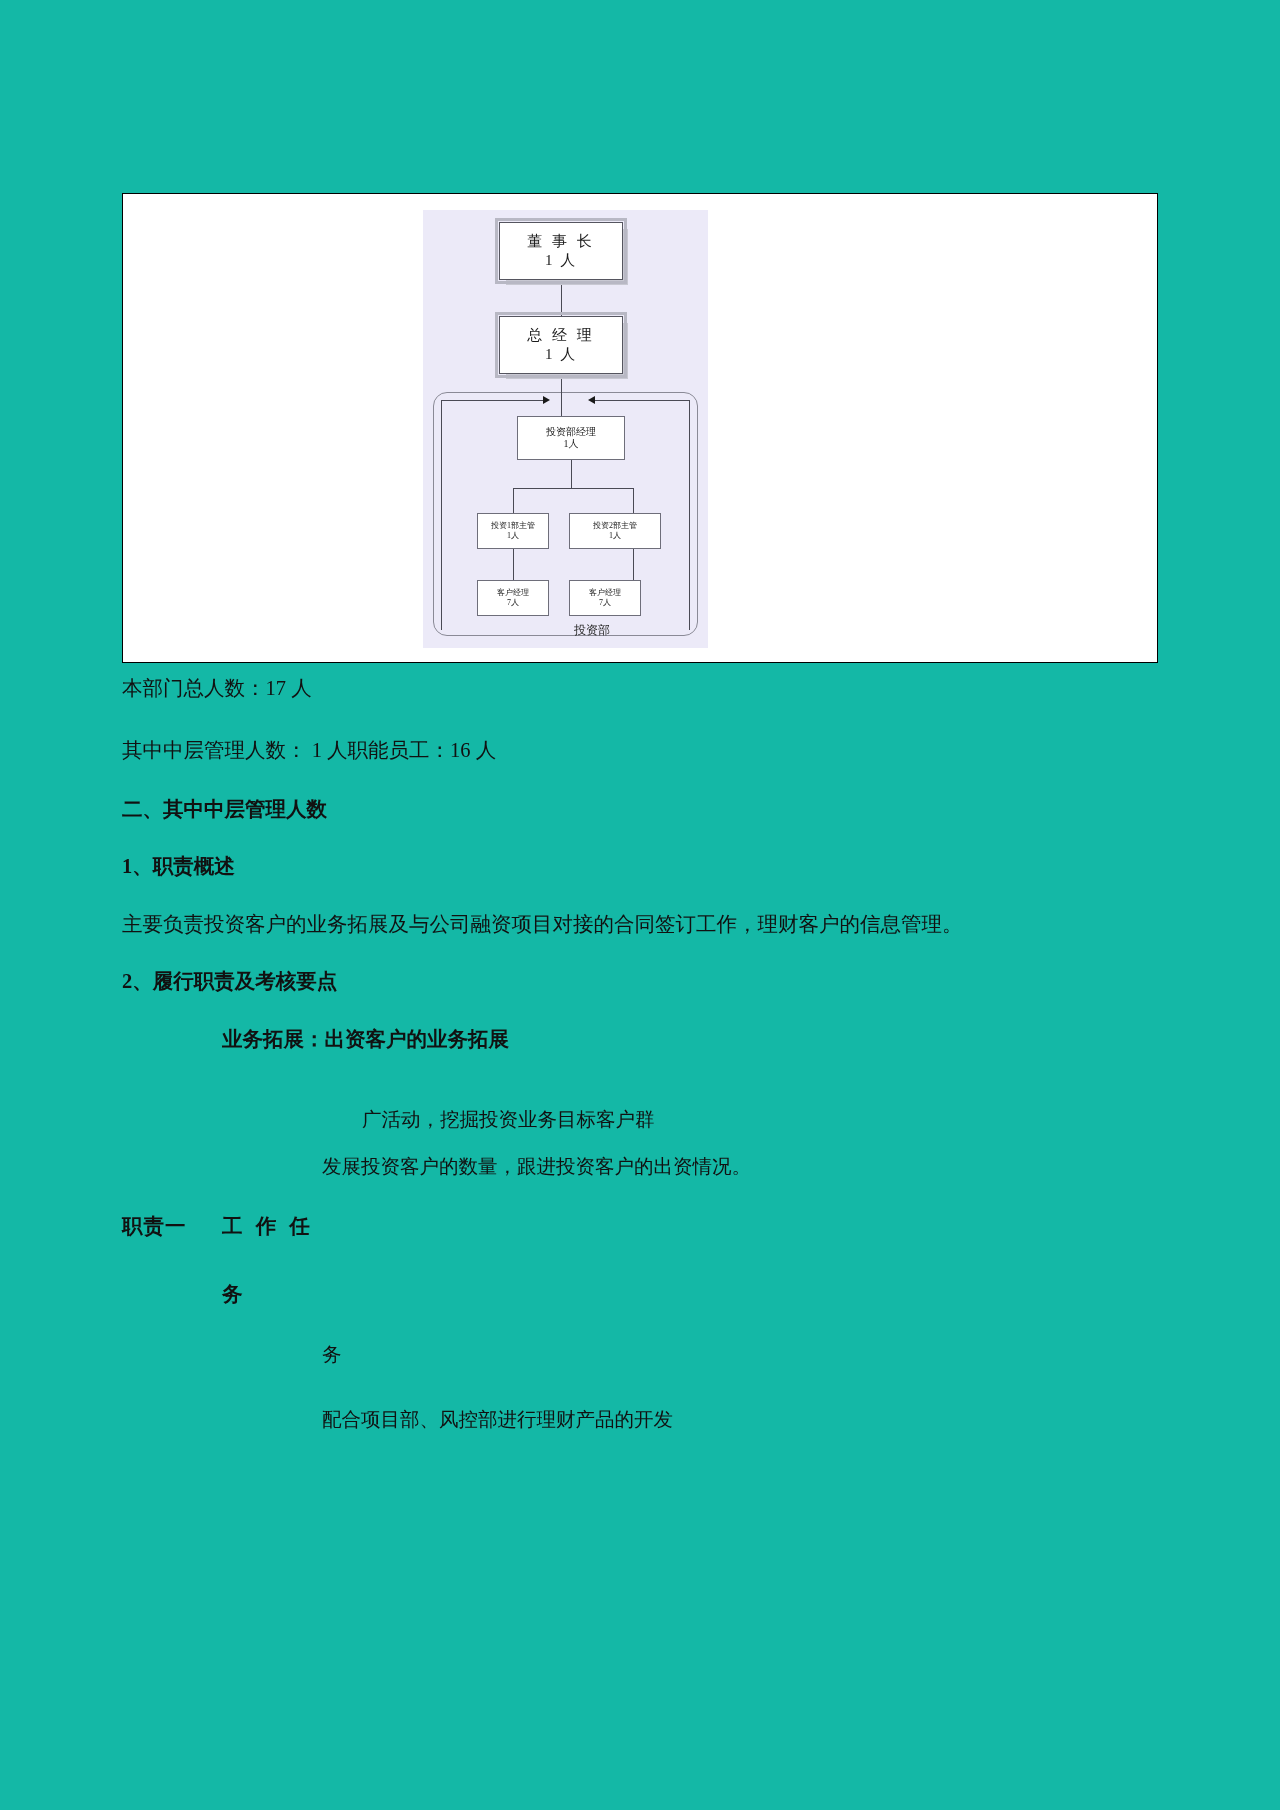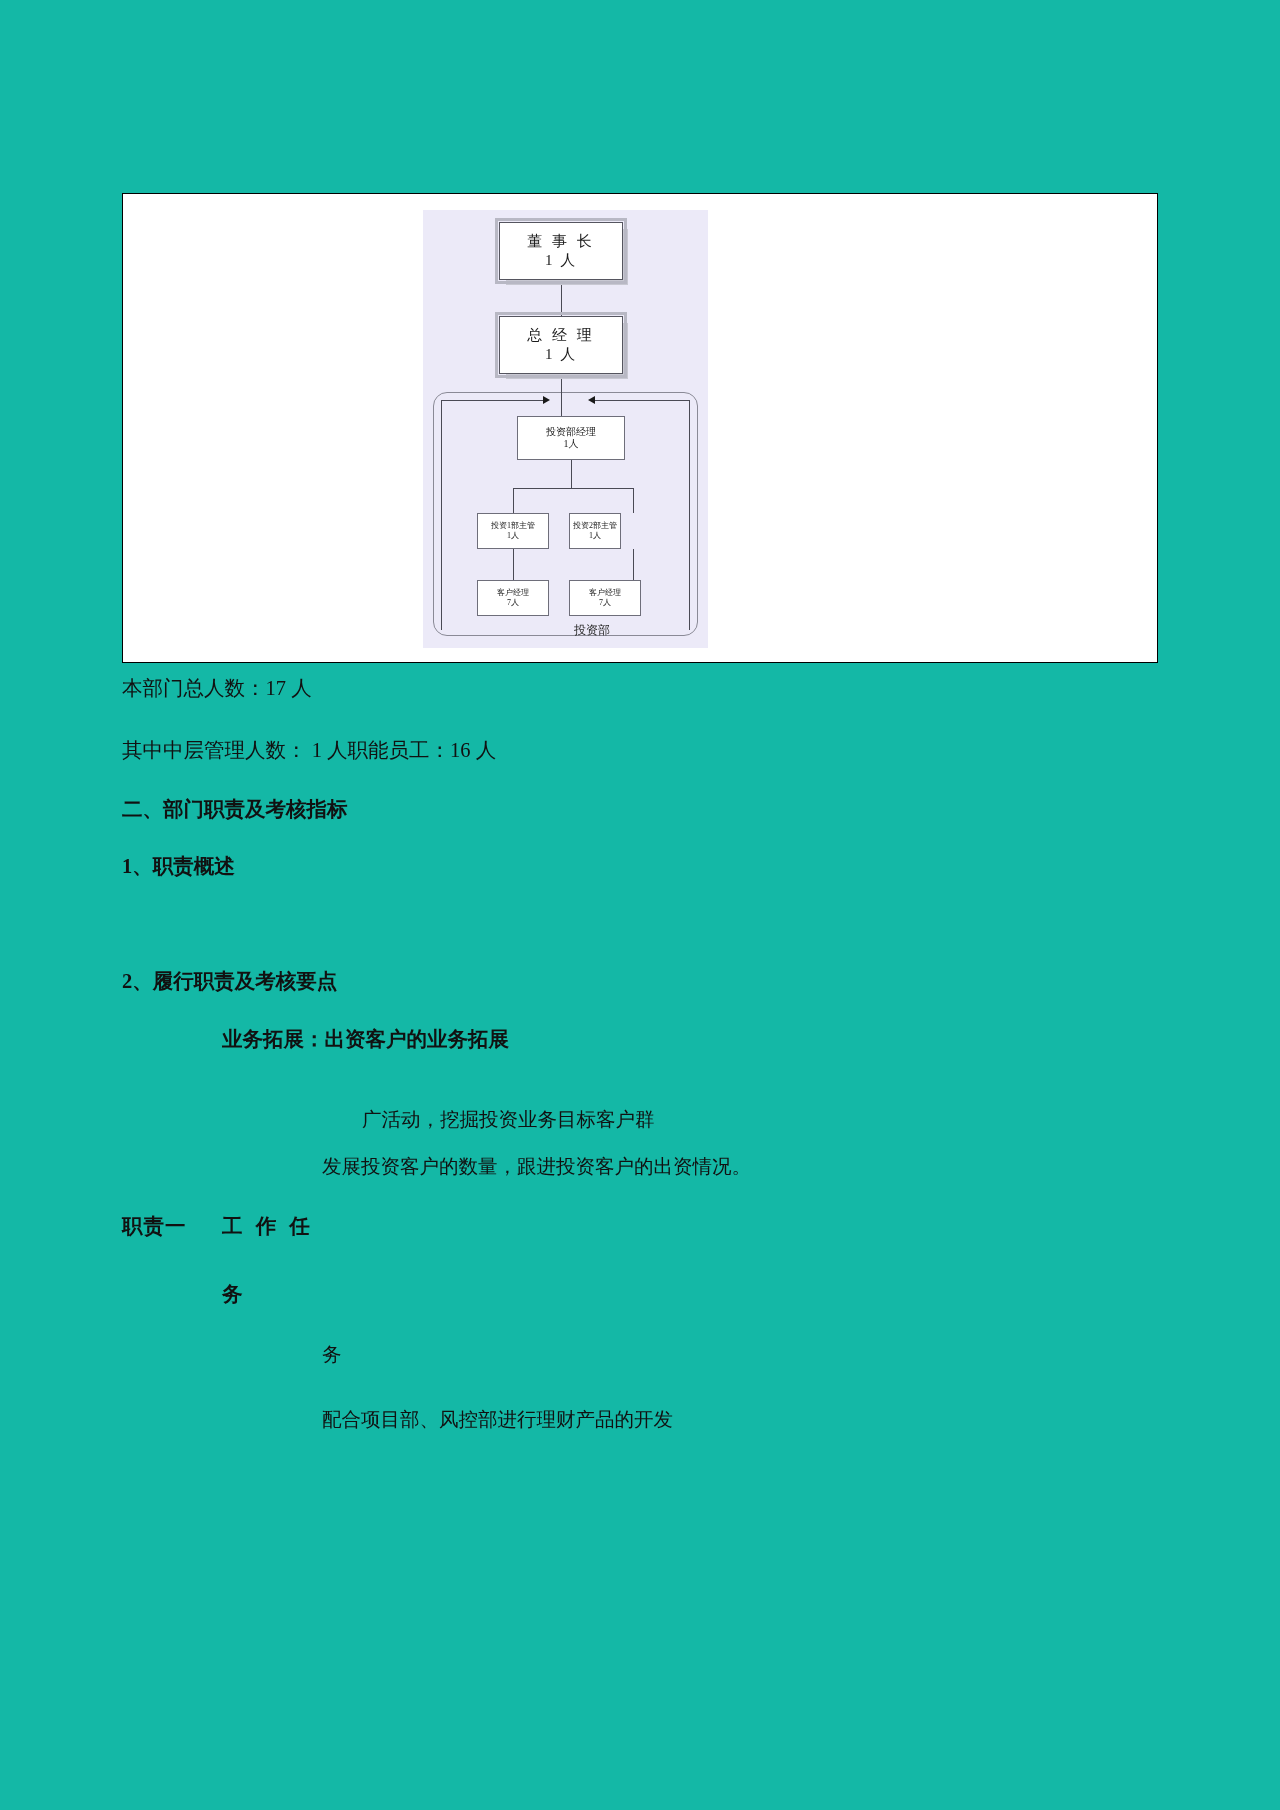--- a/index.html
+++ b/index.html
@@ -85,21 +85,21 @@
   }
   #node-inv-mgr {
     left: 94px; top: 206px; width: 108px; height: 44px;
     font-size: 10px;
   }
   #node-sup1 {
     left: 54px; top: 303px; width: 72px; height: 36px;
     font-size: 8px;
   }
   #node-sup2 {
-    left: 146px; top: 303px; width: 52px; height: 36px;
+    left: 146px; top: 303px; width: 92px; height: 36px;
     font-size: 8px;
   }
   #node-cm1 {
     left: 54px; top: 370px; width: 72px; height: 36px;
     font-size: 8px;
   }
   #node-cm2 {
     left: 146px; top: 370px; width: 72px; height: 36px;
     font-size: 8px;
   }
@@ -245,24 +245,25 @@
         <div class="dept-label">投资部</div>
 
       </div>
     </div>
   </div>
 
   <div class="ptext" style="left:122px; top:678px;">本部门总人数：17 人</div>
 
   <div class="ptext" style="left:122px; top:740px;">其中中层管理人数： 1 人职能员工：16 人</div>
 
-  <div class="ptext bold" style="left:122px; top:799px;">二、部门职责及考核指标</div>
+  <div class="ptext bold" style="left:122px; top:799px;">二、其中中层管理人数</div>
 
   <div class="ptext bold" style="left:122px; top:856px;">1、职责概述</div>
 
+  <div class="ptext" style="left:122px; top:914px;">主要负责投资客户的业务拓展及与公司融资项目对接的合同签订工作，理财客户的信息管理。</div>
 
   <div class="ptext bold" style="left:122px; top:971px;">2、履行职责及考核要点</div>
 
   <div class="ptext bold" style="left:222px; top:1029px;">业务拓展：出资客户的业务拓展</div>
 
   <div class="body-line" style="left:322px; top:1110px;margin-left:40px;">广活动，挖掘投资业务目标客户群</div>
   <div class="body-line" style="left:322px; top:1157px;">发展投资客户的数量，跟进投资客户的出资情况。</div>
 
   <div class="duty-label" style="left:122px; top:1212px; letter-spacing:1px;">职责一</div>
   <div class="duty-label" style="left:222px; top:1212px; letter-spacing:4px;">工 作 任</div>

